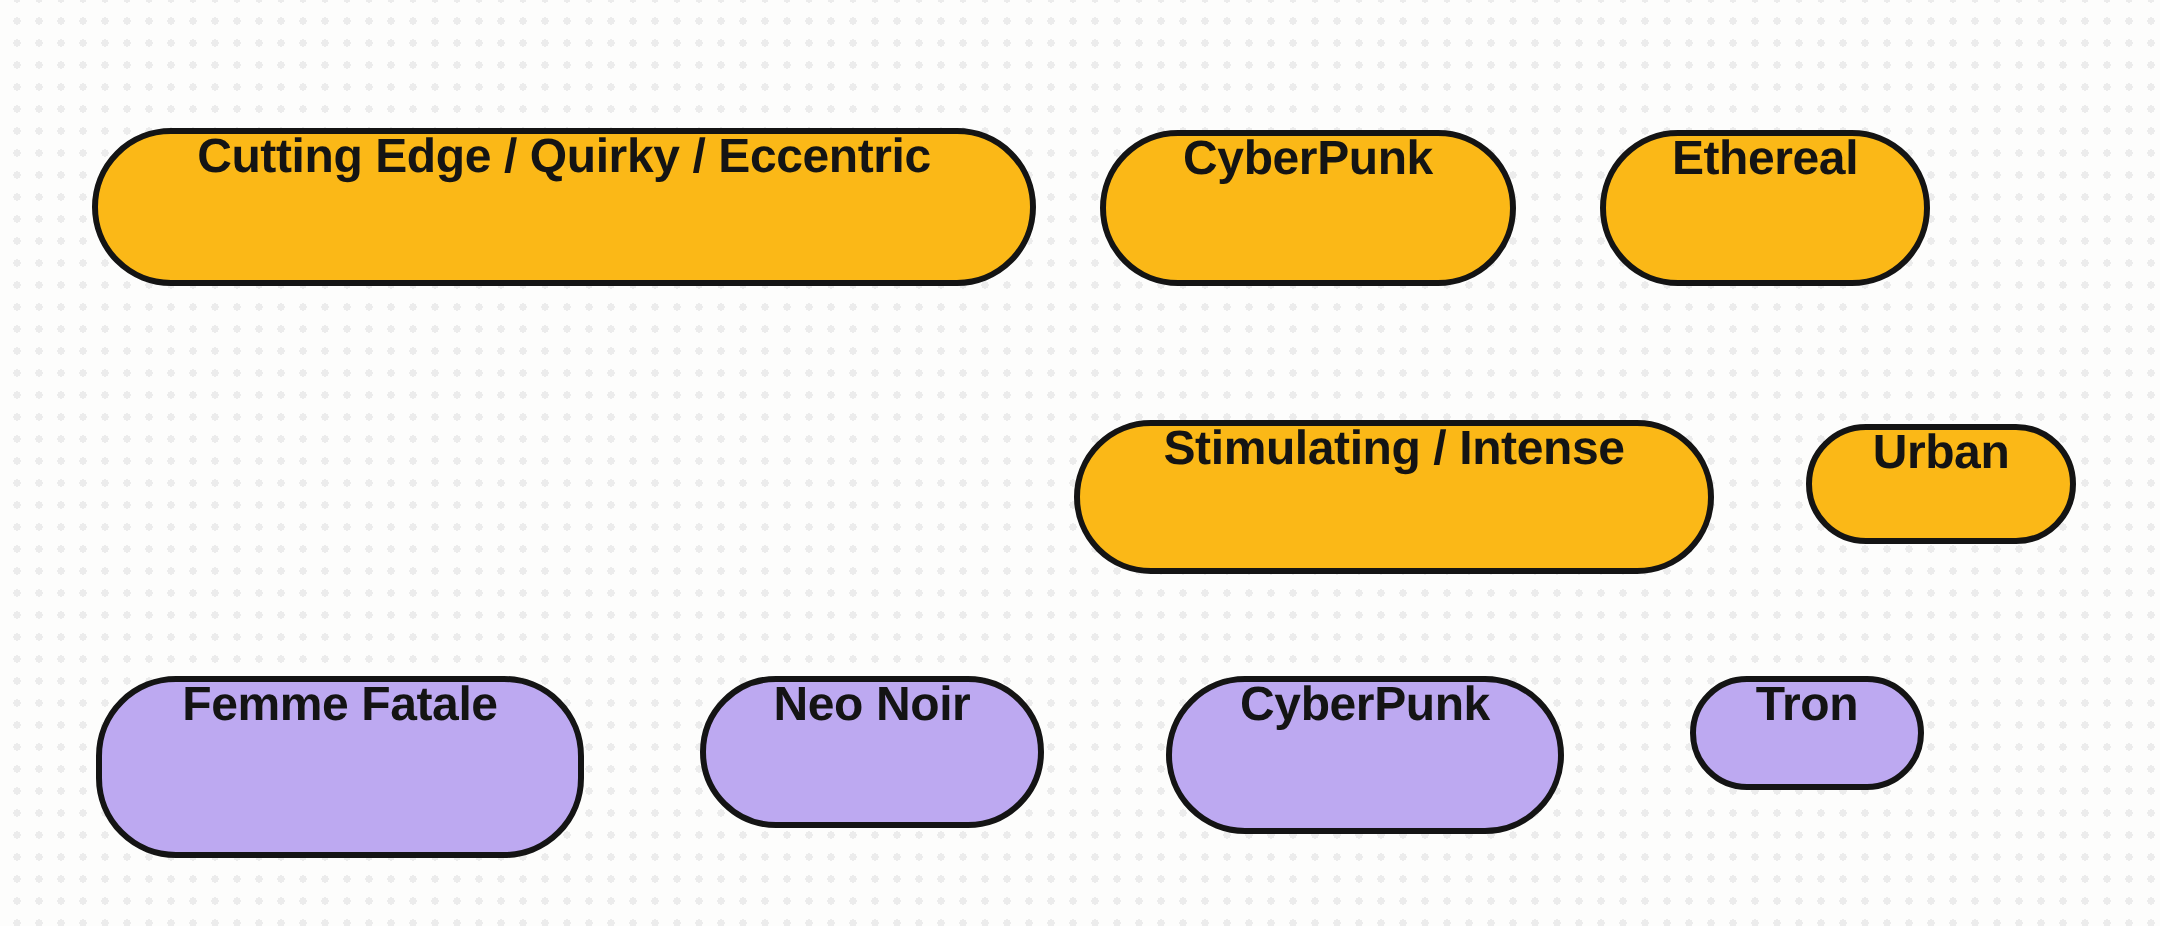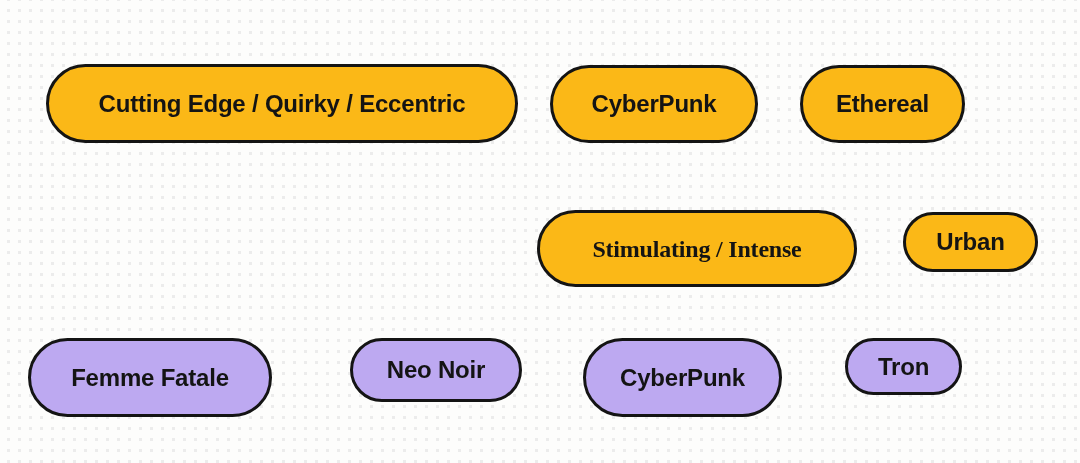--- a/index.html
+++ b/index.html
@@ -17,21 +17,21 @@
     width: 1080px;
     height: 463px;
     background-color: #fdfdfc;
     background-image: radial-gradient(circle, #ececec 1.8px, transparent 1.9px);
     background-size: 11px 11px;
     background-position: 3px 5px;
   }
   .tag {
     position: absolute;
     display: flex;
-    align-items: center;
+    align-items: flex-start;
     justify-content: center;
     border: 3px solid #141414;
     border-radius: 40px;
     box-sizing: border-box;
     padding: 0 8px;
     cursor: pointer;
   }
   .tag-amber   { background-color: #fbb817; }
   .tag-lavender{ background-color: #bda9f1; }
   .tag-label {
@@ -40,24 +40,24 @@
     letter-spacing: -0.2px;
     color: #141414;
     white-space: nowrap;
     line-height: 1;
   }
   
   .t-cutting   { left: 46px;  top: 64px;  width: 472px; height: 79px; }
   .t-determined{ left: 550px; top: 65px;  width: 208px; height: 78px; }
   .t-ethereal  { left: 800px; top: 65px;  width: 165px; height: 78px; }
   .t-industrial{ left: 30px;  top: 210px; width: 462px; height: 77px; }
-  .t-stimulating{left: 537px; top: 210px; width: 320px; height: 77px; font-family: Liberation Serif, serif; }
+  .t-stimulating{left: 537px; top: 210px; width: 320px; height: 77px; }
   .t-urban     { left: 903px; top: 212px; width: 135px; height: 60px; }
-  .t-femme     { left: 28px;  top: 338px; width: 244px; height: 79px; }
-  .t-neonoir   { left: 350px; top: 338px; width: 172px; height: 64px; }
+  .t-femme     { left: 48px;  top: 338px; width: 244px; height: 91px; }
+  .t-neonoir   { left: 350px; top: 338px; width: 172px; height: 76px; }
   .t-cyberpunk { left: 583px; top: 338px; width: 199px; height: 79px; }
   .t-tron      { left: 845px; top: 338px; width: 117px; height: 57px; }
 </style>
 </head>
 <body>
 
 <div class="canvas">
 
   <div class="tag tag-amber t-cutting" style="background-color: rgb(251, 184, 23); border-color: rgb(20, 20, 20);">
     <span class="tag-label">Cutting Edge / Quirky / Eccentric</span>

